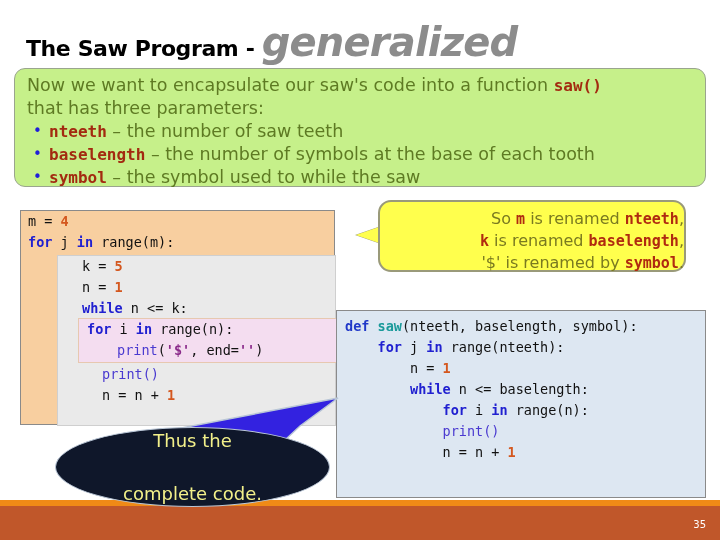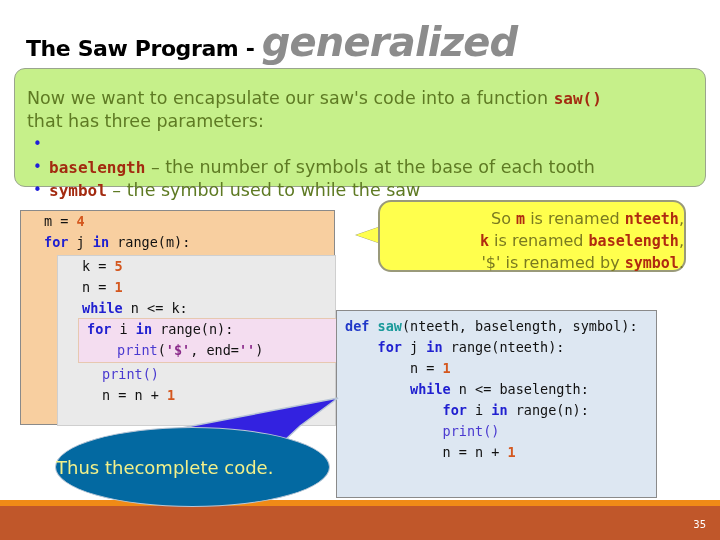--- a/index.html
+++ b/index.html
@@ -26,21 +26,21 @@
     font-size:40px;color:#8c8c8c;font-style:italic;font-weight:700;letter-spacing:-0.8px;
   }
 
   
   .green-box{
     position:absolute;left:14px;top:68px;width:692px;height:119px;
     background:#c6f08a;
     border:1.5px solid #9aa58e;
     border-radius:11px;
     box-sizing:border-box;
-    padding:18px 10px 0 12px;
+    padding:5px 10px 0 12px;
   }
   .green-box .gline{
     font-size:17.5px;
     color:#5e7a23;
     line-height:23px;
     white-space:nowrap;
     font-family:"DejaVu Sans", sans-serif;
   }
   .green-box .mono{
     font-family:"DejaVu Sans Mono", monospace;
@@ -57,21 +57,21 @@
   
   .code-outer{
     position:absolute;left:20px;top:210px;width:315px;height:215px;
     background:#f8cfa0;
     border:1px solid #8a8a8a;
     box-sizing:border-box;
     font-family:"DejaVu Sans Mono", monospace;
     font-size:13.5px;
     line-height:21px;
   }
-  .code-outer .ln{white-space:pre;padding-left:23px;color:#111;}
+  .code-outer .ln{white-space:pre;padding-left:7px;color:#111;}
   .code-mid{
     position:absolute;left:36px;top:44px;width:279px;height:171px;
     background:#eaeaea;
     border:1px solid #cfcfcf;
     box-sizing:border-box;
     padding-left:24px;
   }
   .code-mid .ln{white-space:pre;color:#111;padding-left:0;}
   .code-inner{
     position:absolute;left:20px;top:62px;width:259px;height:45px;
@@ -110,45 +110,45 @@
   .ytail{
     position:absolute;left:356px;top:226px;width:0;height:0;
     border-top:9px solid transparent;
     border-bottom:9px solid transparent;
     border-right:26px solid #ffff4d;
     filter:drop-shadow(-1px 0 0 #9a9a7a);
   }
 
   
   .code-right{
-    position:absolute;left:336px;top:310px;width:321px;height:188px;
+    position:absolute;left:336px;top:310px;width:370px;height:188px;
     background:#dde7f2;
     border:1px solid #8a8a8a;
     box-sizing:border-box;
     font-family:"DejaVu Sans Mono", monospace;
     font-size:13.5px;
     line-height:21px;
     padding:5px 8px 0 8px;
   }
   .code-right .ln{white-space:pre;color:#111;}
 
   
   .blue-tail{
     position:absolute;left:150px;top:396px;
     width:190px;height:60px;
     z-index:4;
   }
   .blue-ell{
     position:absolute;left:55px;top:427px;width:275px;height:80px;
-    background:#0369a1;
+    background:#0f172a;
     border-radius:50%;
     border:1.5px solid #b9c6d6;
     box-sizing:border-box;
     z-index:5;
-    display:flex;flex-direction:row;align-items:center;justify-content:flex-start;
+    display:flex;flex-direction:column;align-items:center;justify-content:space-between;
   }
   .blue-ell .bline{
     font-size:18px;color:#f2f08a;line-height:25px;white-space:nowrap;
     font-family:"DejaVu Sans", sans-serif;
   }
 
   
   .bar-thin{position:absolute;left:0;top:500px;width:720px;height:6px;background:#f08a16;}
   .bar-main{position:absolute;left:0;top:506px;width:720px;height:34px;background:#c0572a;}
   .pagenum{
@@ -164,20 +164,21 @@
   <div class="title">
     <span class="t-main">The Saw Program - </span><span class="t-em">generalized</span>
   </div>
 
   <div class="green-box">
     <div class="gline"><span>Now we want to encapsulate our saw's code into a function </span><span class="mono">saw()</span></div>
     <div class="gline">that has three parameters:</div>
 
     <div class="bullrow">
       <span class="bdot">•</span>
+      <span class="gline"><span class="mono">nteeth</span><span> – the number of saw teeth</span></span>
     </div>
     <div class="bullrow">
       <span class="bdot">•</span>
       <span class="gline"><span class="mono">baselength</span><span> – the number of symbols at the base of each tooth</span></span>
     </div>
     <div class="bullrow">
       <span class="bdot">•</span>
       <span class="gline"><span class="mono">symbol</span><span> – the symbol used to while the saw</span></span>
     </div>
   </div>

